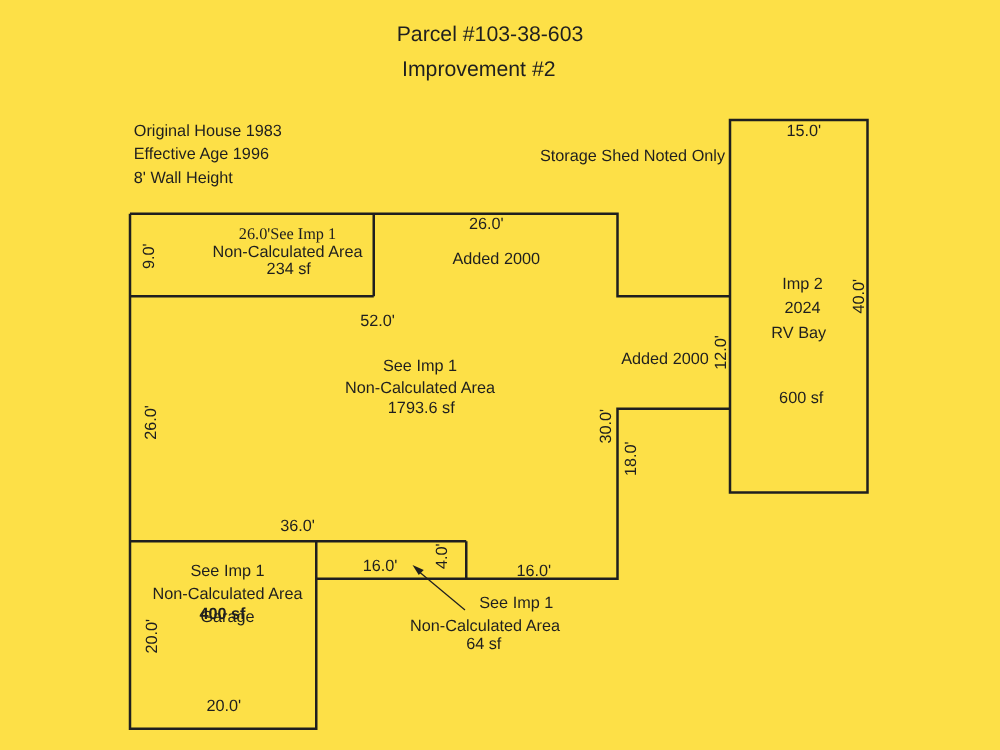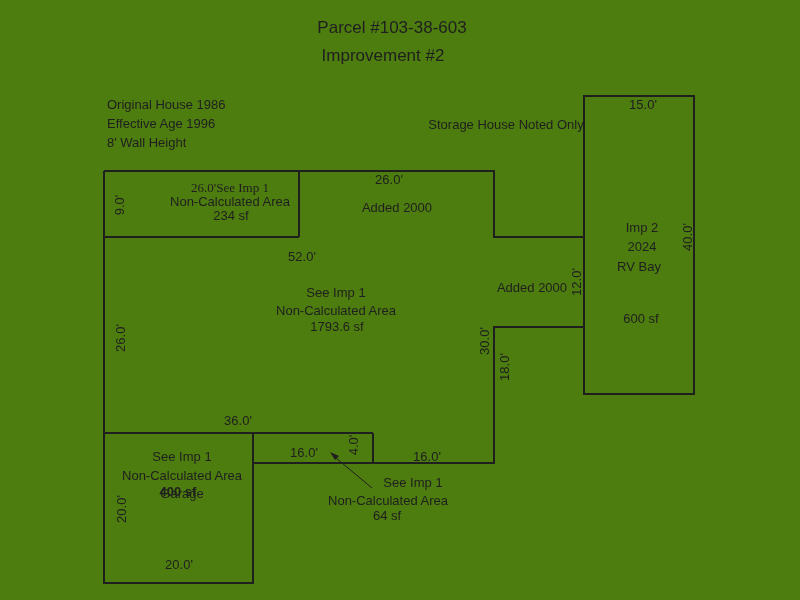--- a/index.html
+++ b/index.html
@@ -1,17 +1,17 @@
 <!DOCTYPE html>
 <html><head>
 <meta charset="utf-8">
 <style>
   html,body{margin:0;padding:0;background:#fff;}
   body{width:800px;height:600px;font-family:"Liberation Sans",sans-serif;color:#1f1f1f;}
-  .sketch{position:relative;width:800px;height:600px;overflow:hidden;background:#4d7c0f;}
+  .sketch{position:relative;width:800px;height:600px;overflow:hidden;background:#fde047;}
   .lines{position:absolute;left:0;top:0;width:800px;height:600px;}
   .lbl{position:absolute;font-size:13px;line-height:1;white-space:nowrap;
        transform:translate(-50%,-50%);}
   .lbl.leftalign{transform:translate(0,-50%);}
   .lbl.rot{transform:translate(-50%,-50%) rotate(-90deg);}
   .lbl.title{font-size:17px;}
 </style>
 </head>
 <body>
 
@@ -26,24 +26,24 @@
     </g>
     <g>
       <path d="M372,488 L336,458" fill="none" stroke="#1f1f1f" stroke-width="1"></path>
       <polygon points="330,452 339,456 335,460" fill="#1f1f1f"></polygon>
     </g>
   </svg>
 
   <div class="lbl title" style="left:392px;top:27px;">Parcel #103-38-603</div>
   <div class="lbl title" style="left:383px;top:55px;">Improvement #2</div>
 
-  <div class="lbl leftalign" style="left:107px;top:104px;">Original House 1986</div>
+  <div class="lbl leftalign" style="left:107px;top:104px;">Original House 1983</div>
   <div class="lbl leftalign" style="left:107px;top:123px;">Effective Age 1996</div>
   <div class="lbl leftalign" style="left:107px;top:142px;">8' Wall Height</div>
-  <div class="lbl" style="left:506px;top:124px;">Storage House Noted Only</div>
+  <div class="lbl" style="left:506px;top:124px;">Storage Shed Noted Only</div>
 
   <div class="lbl" style="left:230px;top:187px;font-family:Liberation Serif, serif;">26.0'See Imp 1</div>
   <div class="lbl" style="left:230px;top:201px;">Non-Calculated Area</div>
   <div class="lbl" style="left:231px;top:215px;">234 sf</div>
   <div class="lbl rot" style="left:119px;top:205px;">9.0'</div>
 
   <div class="lbl" style="left:389px;top:179px;">26.0'</div>
   <div class="lbl" style="left:397px;top:207px;">Added 2000</div>
 
   <div class="lbl" style="left:302px;top:256px;">52.0'</div>

